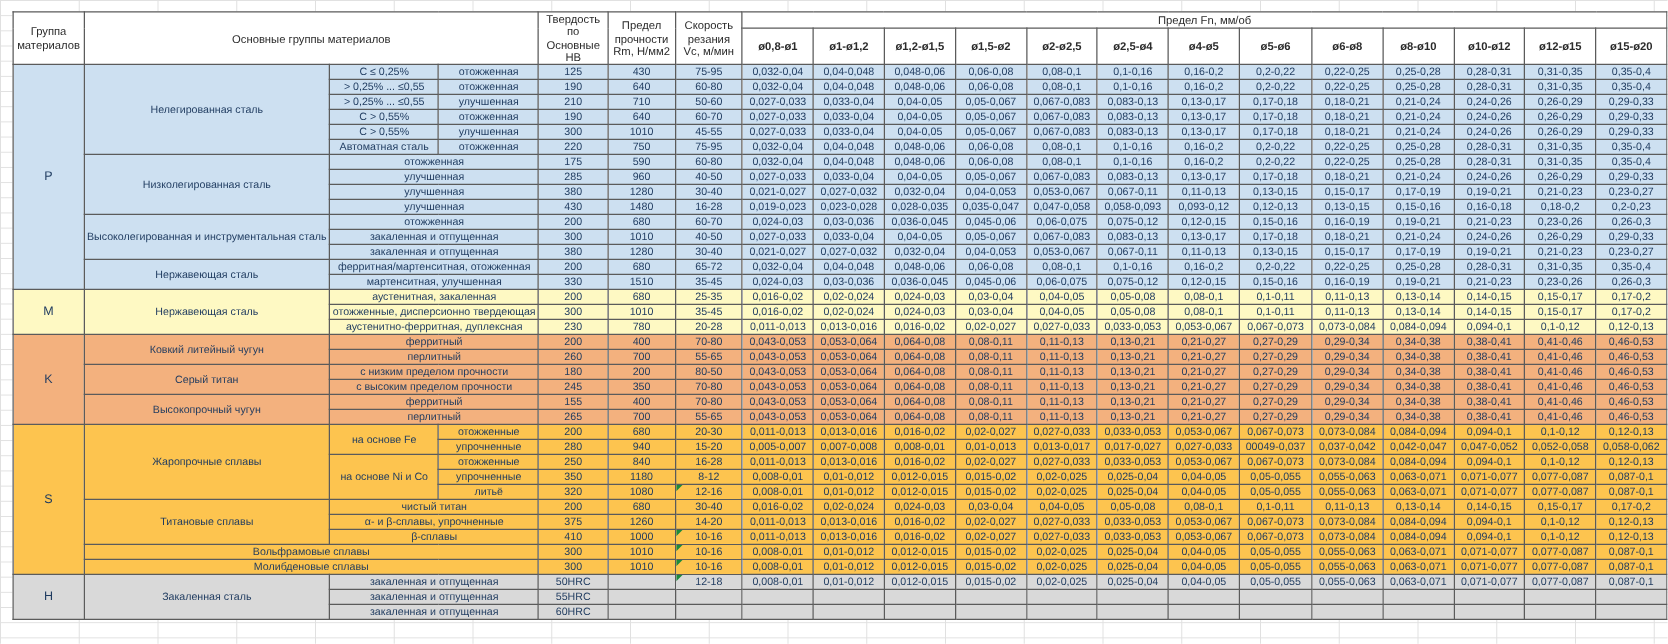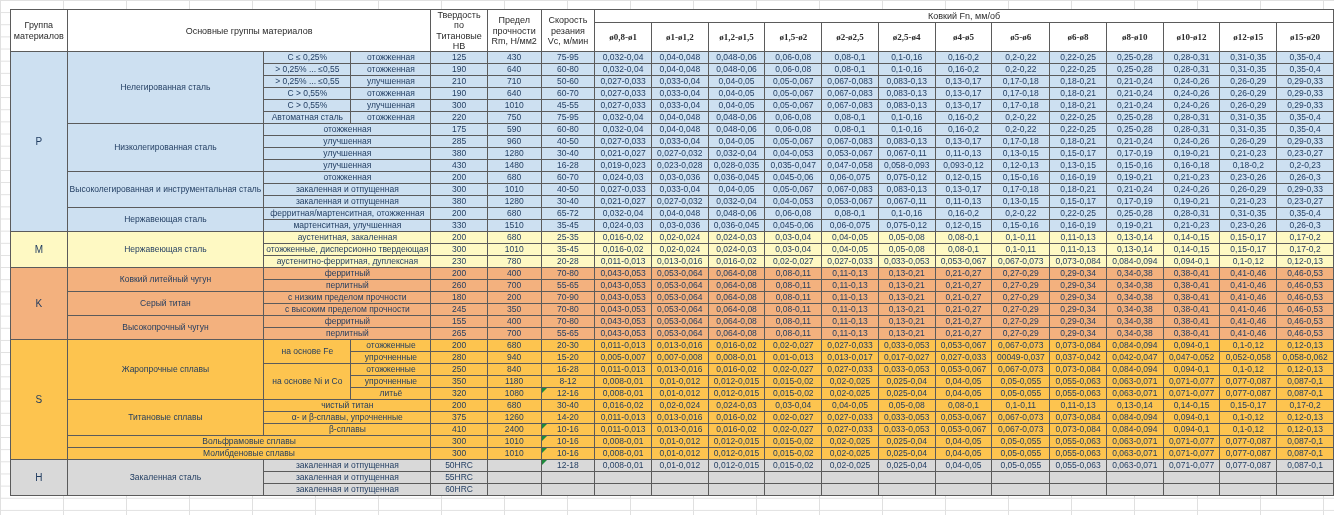--- a/index.html
+++ b/index.html
@@ -22,21 +22,21 @@
     font-size:8.5px;line-height:1.05;
     color:#1e3a5f;
     overflow:hidden;white-space:nowrap;
     height:11px;
   }
   .mat th{
     background:#fff;color:#2b2b2b;font-weight:normal;
     white-space:normal;font-size:9px;line-height:1.15;
   }
   .mat th.feed-title{height:12px;text-align:center;}
-  .mat th.feed-col{font-weight:bold;height:28px;font-family:Liberation Serif, serif;}
+  .mat th.feed-col{font-weight:bold;height:28px;}
   .mat td.group-cell{font-size:10px;}
   .mat td.family-cell,.mat td.sub-cell{font-size:8.5px;}
   tr.g-p td{background:#cde0f1;}
   tr.g-m td{background:#fef9c3;}
   tr.g-k td{background:#f3b17e;}
   tr.g-s td{background:#fdc44f;}
   tr.g-h td{background:#d9d9d9;}
   td.note{position:relative;}
   td.note::before{
     content:"";position:absolute;top:0;left:0;width:0;height:0;
@@ -67,24 +67,24 @@
       <col style="width:63px">
         <col style="width:63px">
         <col style="width:63px">
         <col style="width:63px">
       <col style="width:63px">
     </colgroup>
     <thead>
       <tr>
         <th rowspan="2">Группа материалов</th>
         <th rowspan="2" colspan="3">Основные группы материалов</th>
-        <th rowspan="2">Твердость по Титановые HB</th>
+        <th rowspan="2">Твердость по Основные HB</th>
         <th rowspan="2">Предел прочности Rm, Н/мм2</th>
         <th rowspan="2">Скорость резания Vc, м/мин</th>
-        <th colspan="13" class="feed-title">Ковкий Fn, мм/об</th>
+        <th colspan="13" class="feed-title">Предел Fn, мм/об</th>
       </tr>
       <tr>
           <th class="feed-col">ø0,8-ø1</th>
           <th class="feed-col">ø1-ø1,2</th>
           <th class="feed-col">ø1,2-ø1,5</th>
           <th class="feed-col">ø1,5-ø2</th>
           <th class="feed-col">ø2-ø2,5</th>
           <th class="feed-col">ø2,5-ø4</th>
           <th class="feed-col">ø4-ø5</th>
           <th class="feed-col">ø5-ø6</th>
@@ -489,21 +489,21 @@
           <td class="num-cell">0,34-0,38</td>
           <td class="num-cell">0,38-0,41</td>
           <td class="num-cell">0,41-0,46</td>
           <td class="num-cell">0,46-0,53</td>
         </tr>
         <tr class="g-k">
           <td class="family-cell" rowspan="2">Серый титан</td>
           <td class="sub-cell" colspan="2">с низким пределом прочности</td>
           <td class="num-cell">180</td>
           <td class="num-cell">200</td>
-          <td class="num-cell">70-90</td>
+          <td class="num-cell">80-50</td>
           <td class="num-cell">0,043-0,053</td>
           <td class="num-cell">0,053-0,064</td>
           <td class="num-cell">0,064-0,08</td>
           <td class="num-cell">0,08-0,11</td>
           <td class="num-cell">0,11-0,13</td>
           <td class="num-cell">0,13-0,21</td>
           <td class="num-cell">0,21-0,27</td>
           <td class="num-cell">0,27-0,29</td>
           <td class="num-cell">0,29-0,34</td>
           <td class="num-cell">0,34-0,38</td>
@@ -703,21 +703,21 @@
           <td class="num-cell">0,067-0,073</td>
           <td class="num-cell">0,073-0,084</td>
           <td class="num-cell">0,084-0,094</td>
           <td class="num-cell">0,094-0,1</td>
           <td class="num-cell">0,1-0,12</td>
           <td class="num-cell">0,12-0,13</td>
         </tr>
         <tr class="g-s">
           <td class="sub-cell" colspan="2">β-сплавы</td>
           <td class="num-cell">410</td>
-          <td class="num-cell">2400</td>
+          <td class="num-cell">1000</td>
           <td class="num-cell note">10-16</td>
           <td class="num-cell">0,011-0,013</td>
           <td class="num-cell">0,013-0,016</td>
           <td class="num-cell">0,016-0,02</td>
           <td class="num-cell">0,02-0,027</td>
           <td class="num-cell">0,027-0,033</td>
           <td class="num-cell">0,033-0,053</td>
           <td class="num-cell">0,053-0,067</td>
           <td class="num-cell">0,067-0,073</td>
           <td class="num-cell">0,073-0,084</td>

